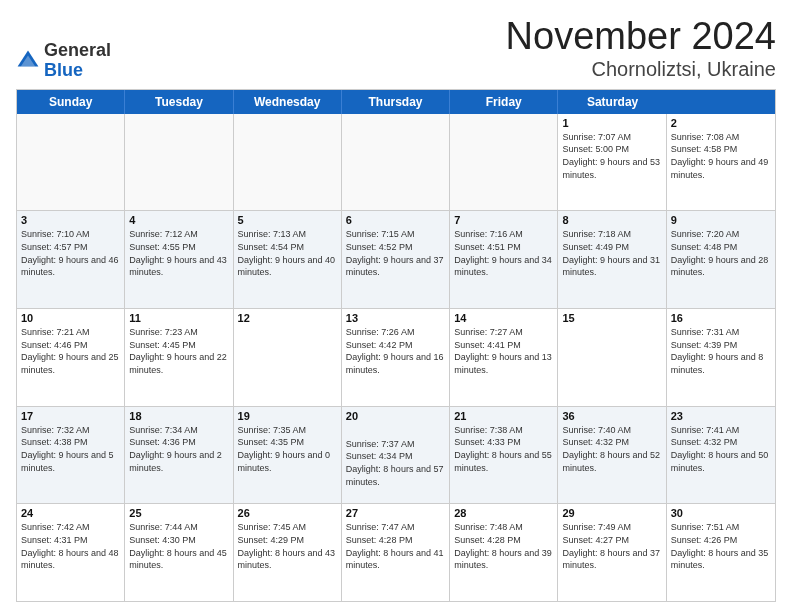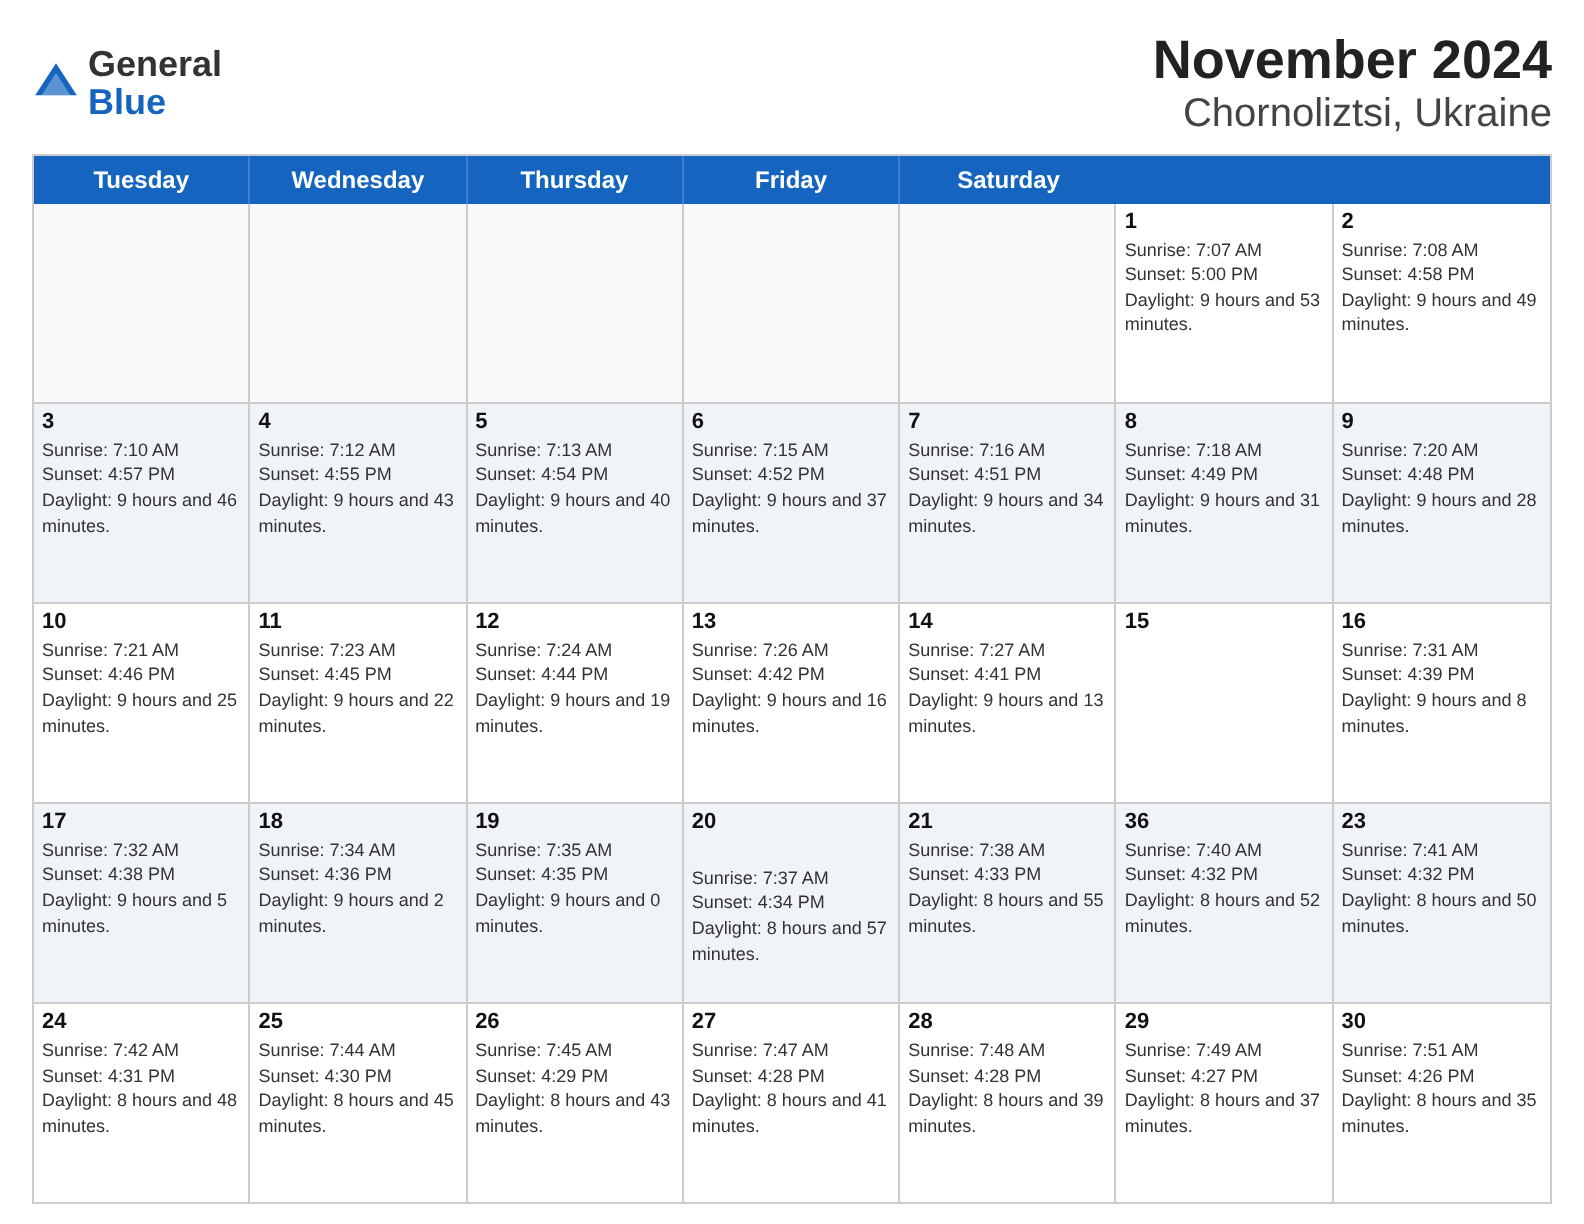--- a/index.html
+++ b/index.html
@@ -13,21 +13,21 @@
     .page {
       width: 792px;
       height: 612px;
       padding: 16px 16px 10px 16px;
       display: flex;
       flex-direction: column;
     }
     .header {
       display: flex;
       justify-content: space-between;
-      align-items: center;
+      align-items: flex-end;
       margin-bottom: 8px;
     }
     .logo {
       display: flex;
       align-items: center;
       gap: 4px;
     }
     .logo-text {
       font-size: 18px;
       font-weight: bold;
@@ -36,22 +36,22 @@
     .logo-general { color: #333; }
     .logo-blue { color: #1565c0; }
     .logo-icon {
       width: 24px;
       height: 24px;
     }
     .title-block {
       text-align: right;
     }
     .month-title {
-      font-size: 27px;
-      font-weight: bold;
+      font-size: 38px;
+      font-weight: normal;
       color: #222;
       line-height: 1.1;
     }
     .location {
       font-size: 20px;
       color: #444;
     }
     .calendar {
       flex: 1;
       display: flex;
@@ -124,20 +124,21 @@
       </div>
     </div>
     <div class="title-block">
       <div class="month-title">November 2024</div>
       <div class="location">Chornoliztsi, Ukraine</div>
     </div>
   </div>
 
   <div class="calendar">
     <div class="cal-header">
+    <div class="cal-header-cell">Sunday</div>
         <div class="cal-header-cell">Tuesday</div>
         <div class="cal-header-cell">Wednesday</div>
         <div class="cal-header-cell">Thursday</div>
         <div class="cal-header-cell">Friday</div>
         <div class="cal-header-cell">Saturday</div>
       </div>
     <div class="cal-body">
     <div class="cal-row">
           <div class="cal-cell empty"></div>
           <div class="cal-cell empty"></div>
@@ -209,23 +210,20 @@
 Daylight: 9 hours and 25 minutes.</div>
           </div>
           <div class="cal-cell">
             <div class="day-num">11</div>
             <div class="day-info" style="white-space: pre-line;">Sunrise: 7:23 AM
 Sunset: 4:45 PM
 Daylight: 9 hours and 22 minutes.</div>
           </div>
           <div class="cal-cell">
             <div class="day-num">12</div>
-            <div class="day-info" style="white-space: pre-line;">Sunrise: 7:24 AM
-Sunset: 4:44 PM
-Daylight: 9 hours and 19 minutes.</div>
           </div>
           <div class="cal-cell">
             <div class="day-num">13</div>
             <div class="day-info" style="white-space: pre-line;">Sunrise: 7:26 AM
 Sunset: 4:42 PM
 Daylight: 9 hours and 16 minutes.</div>
           </div>
           <div class="cal-cell">
             <div class="day-num">14</div>
             <div class="day-info" style="white-space: pre-line;">Sunrise: 7:27 AM

